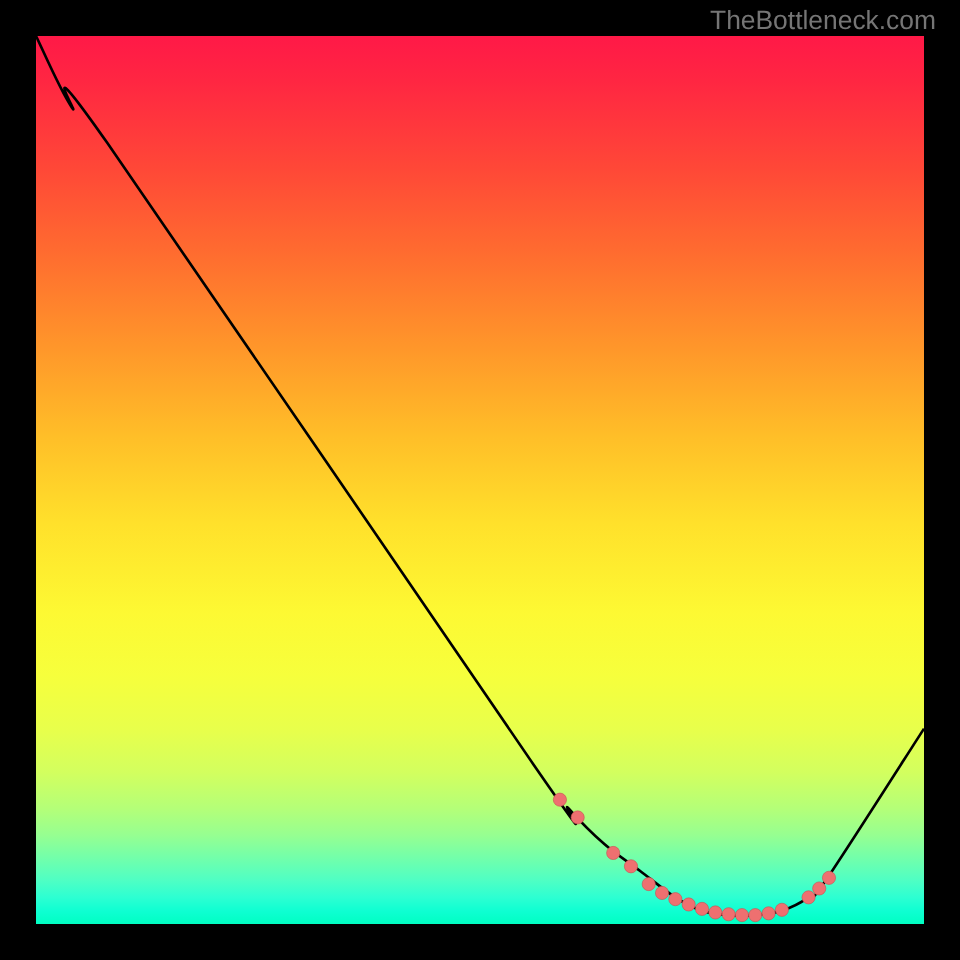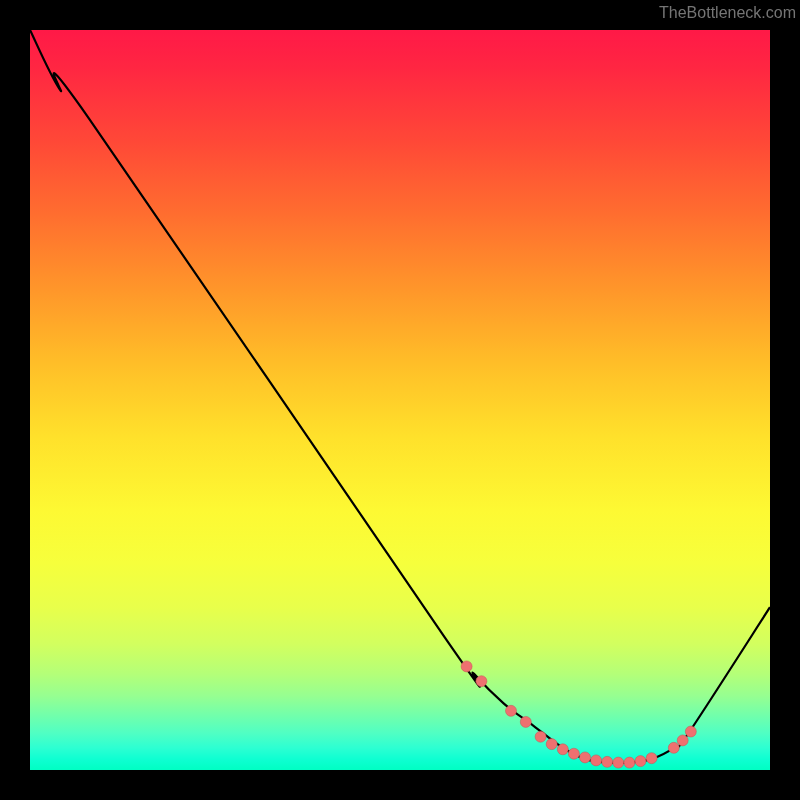--- a/index.html
+++ b/index.html
@@ -7,23 +7,23 @@
     width: 800px;
     height: 800px;
     background: #000;
     position: relative;
     font-family: Arial, sans-serif;
     overflow: hidden;
   }
   .attribution {
     position: absolute;
     top: 4px;
-    right: 4px;
+    right: 20px;
     color: #757575;
-    font-size: 16px;
+    font-size: 22px;
     z-index: 10;
   }
   .plot-area {
     position: absolute;
     left: 30px;
     top: 30px;
     width: 740px;
     height: 740px;
   }
   .gradient-bg {

